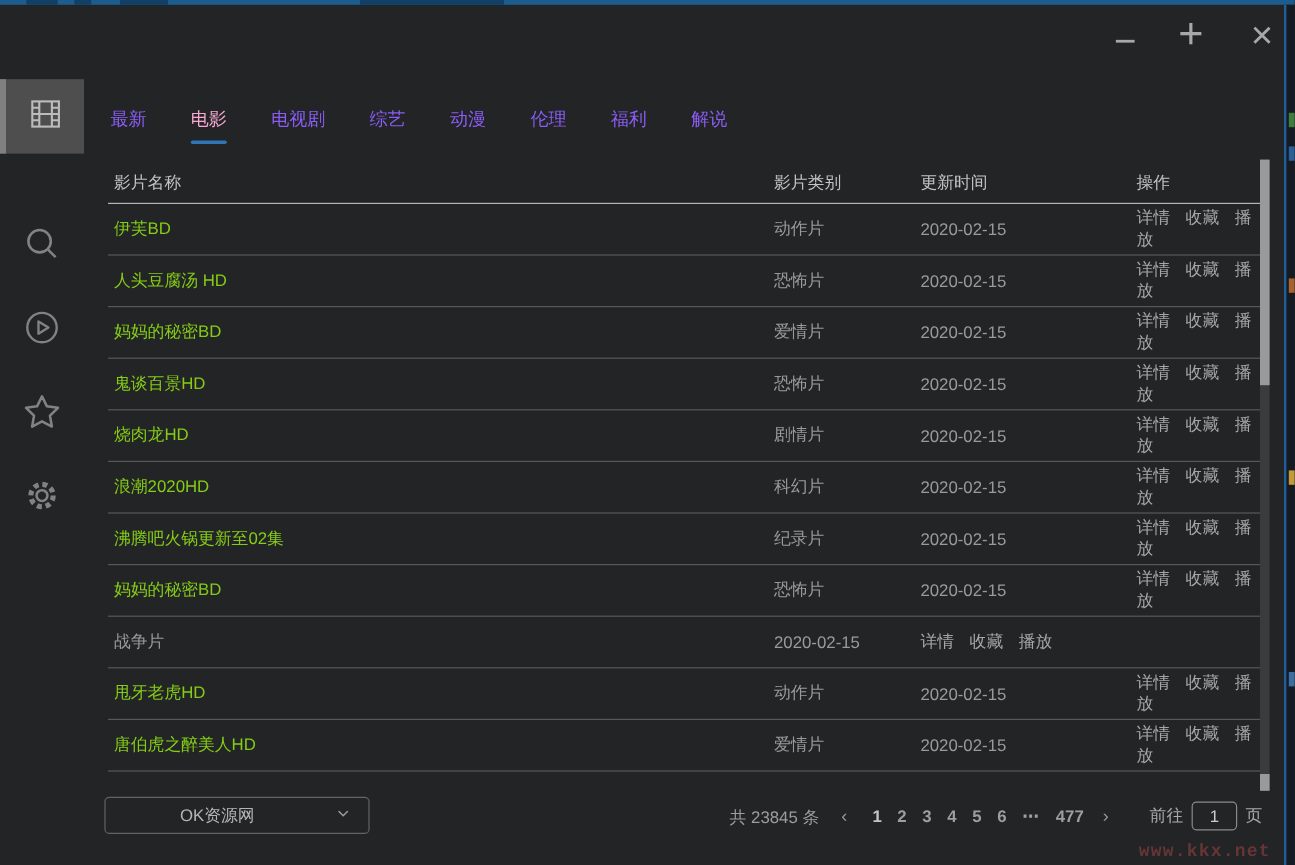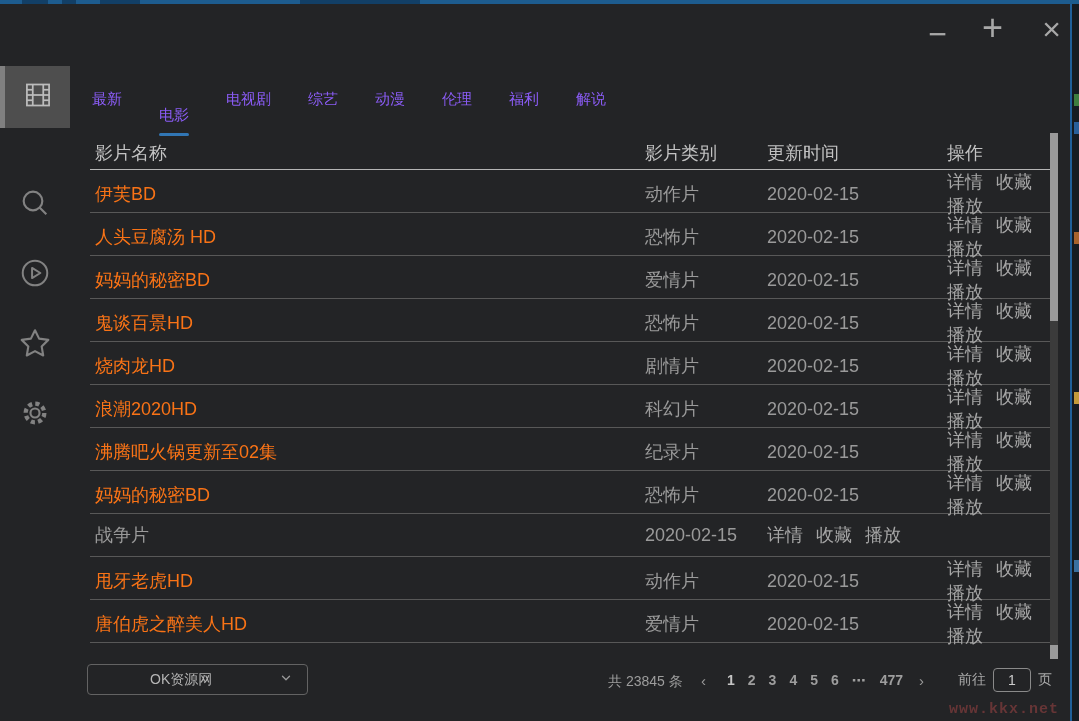--- a/index.html
+++ b/index.html
@@ -36,33 +36,33 @@
   .si-search{top:122px;}
   .si-play{top:192px;}
   .si-star{top:262px;}
   .si-gear{top:332px;}
   .side-item svg{stroke:#828282;fill:none;}
   .side-item.active svg{stroke:#bcbcbc;}
 
   
   .tab-bar{position:absolute;left:92px;top:90px;display:flex;gap:37px;font-size:15px;}
   .tab{color:#8b5cf6;cursor:pointer;}
-  .tab.active{color:#8b5cf6;margin-top:16px;}
+  .tab.active{color:#f9a8d4;}
   .tab.active::after{content:"";display:block;height:3px;border-radius:2px;background:#3176b4;margin-top:8px;}
 
   
   .thead,.trow{
     display:grid;grid-template-columns:550px 122px 180px 1fr;
-    align-items:center;font-size:18px;padding-left:5px;box-sizing:border-box;
+    align-items:center;font-size:14px;padding-left:5px;box-sizing:border-box;
   }
   .thead{position:absolute;left:90px;top:136px;width:960px;height:34px;
     color:#c3c3c3;border-bottom:1px solid #b5b5b5;}
   .tbody{position:absolute;left:90px;top:170px;width:960px;}
   .trow{height:43px;border-bottom:1px solid #585858;}
-  .td.name{color:#f97316;}
+  .td.name{color:#84cc16;}
   .td.cat,.td.time{color:#9a9a9a;}
   .td.act{color:#a6a6a6;}
   .alink{margin-right:13px;cursor:pointer;}
 
   
   .scrollbar{position:absolute;left:1050px;top:133px;width:8px;height:526px;background:#3b3b3b;}
   .scroll-thumb{position:absolute;left:0;top:0;width:8px;height:188px;background:#9a9a9a;}
   .scroll-endcap{position:absolute;left:0;top:512px;width:8px;height:14px;background:#9a9a9a;}
 
   

